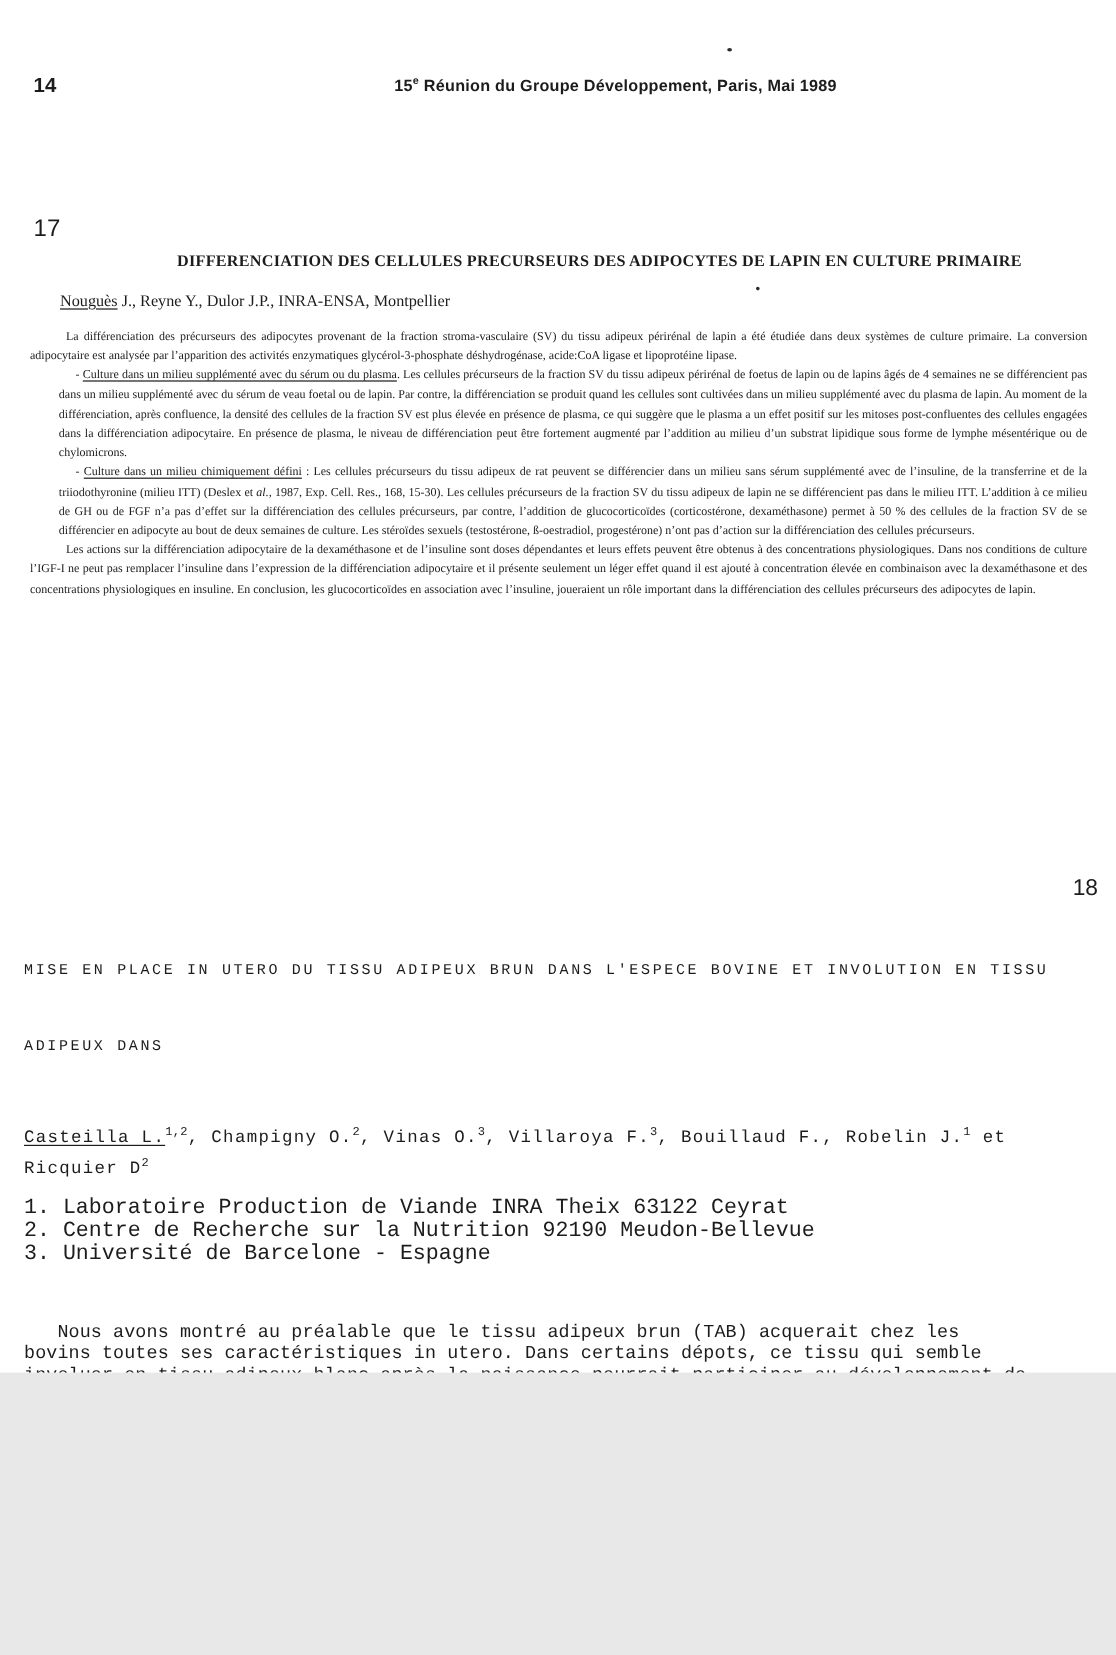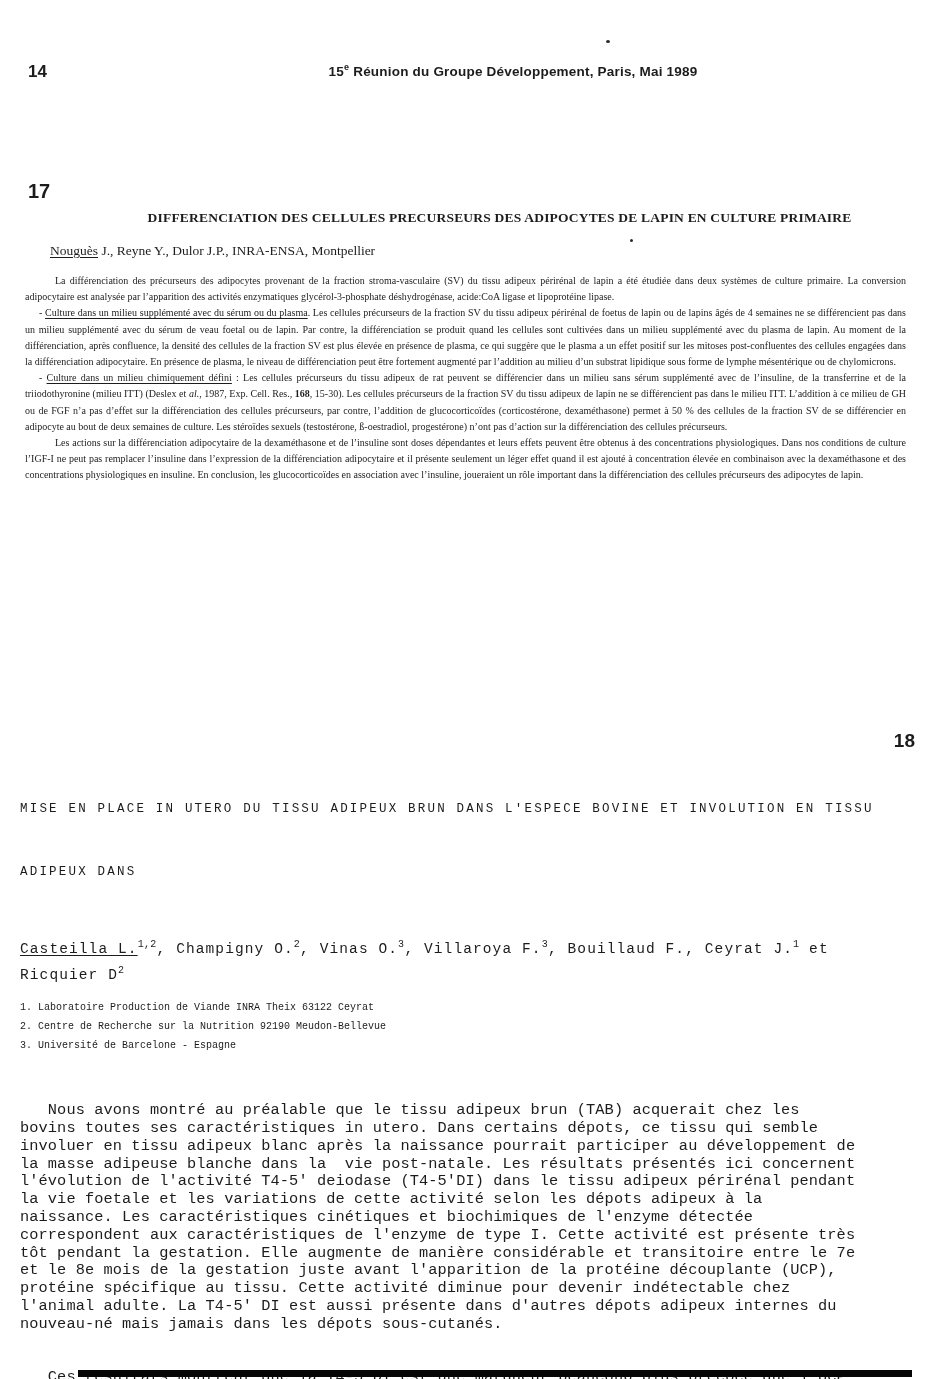--- a/index.html
+++ b/index.html
@@ -1,20 +1,20 @@
 <!DOCTYPE html>
 <html style="--ink: #1c1c1c; --paper: #ffffff;"><head>
 <meta charset="utf-8">
 <style>
   :root { --ink: #1c1c1c; --paper: #ffffff; }
   * { margin: 0; padding: 0; box-sizing: border-box; }
   html, body { background: #e8e8e8; }
   .page {
     position: relative;
-    width: 930px; height: 1379px;
+    width: 930px; height: 1144px;
     margin: 0 auto;
     background: var(--paper, #fff);
     color: var(--ink, #1c1c1c);
     overflow: hidden;
   }
   
   .header { position: absolute; top: 62px; left: 25px; right: 25px; height: 22px; }
   .page-num {
     position: absolute; left: 3px; top: 0;
     font-family: "Liberation Sans", sans-serif;
@@ -23,44 +23,44 @@
   .header-title {
     text-align: center; transform: translateX(48px);
     font-family: "Liberation Sans", sans-serif;
     font-weight: bold; font-size: 13.5px; letter-spacing: 0.2px;
   }
   .header-title sup { font-size: 9px; }
   
   .abs17 { position: absolute; top: 180px; left: 25px; right: 24px; font-family: "Liberation Serif", serif; }
   .abs-number {
     font-family: "Liberation Sans", sans-serif;
-    font-weight: bold; font-size: 20px; line-height: 22px;
+    font-weight: normal; font-size: 20px; line-height: 22px;
     margin-left: 3px;
   }
   .abs17 .title {
     margin-top: 7px; text-align: center; transform: translateX(34px);
     font-size: 13.5px; font-weight: 600; letter-spacing: 0.2px; line-height: 17px;
   }
   .abs17 .authors {
     margin-top: 16px; text-align: left; transform: translateX(25px);
     font-size: 13.5px; line-height: 17px;
   }
   .abs17 .body { margin-top: 14px; font-size: 10px; line-height: 16.2px; text-align: justify; }
   .abs17 .body p { text-indent: 30px; }
-  .abs17 .body p.dash { text-indent: 14px; }
+  .abs17 .body p.dash { text-indent: 14px; margin-left: 24px; }
   .u { text-decoration: underline; text-underline-offset: 2px; }
   .i { font-style: italic; }
-  .b { font-weight: bold; }
+  .b { font-weight: normal; }
   
   .abs18 { position: absolute; top: 730px; left: 20px; right: 15px; font-family: "Liberation Mono", monospace; }
   .abs18 .abs-number { margin-left: 8px; font-size: 19px; text-align: right; }
   .abs18 .title { margin-top: 5px; font-size: 12.5px; font-weight: normal; letter-spacing: 2.2px; line-height: 21px; white-space: pre; }
   .abs18 .authors { margin-top: 9px; font-size: 14.5px; letter-spacing: 1.1px; line-height: 21px; }
   .abs18 .authors sup { font-size: 10px; letter-spacing: 0.3px; }
-  .abs18 .affiliations { margin-top: 12px; font-size: 10px; line-height: 19.3px; }
+  .abs18 .affiliations { margin-top: 12px; font-size: 18px; line-height: 19.3px; }
   .abs18 .body { margin-top: 11px; font-size: 15.3px; line-height: 17.8px; white-space: pre-wrap; letter-spacing: 0.1px; }
   
   .scan-bar { position: absolute; left: 78px; top: 1370px; width: 834px; height: 7px; background: #060606; }
   .dot { position: absolute; background: #2a2a2a; border-radius: 50%; }
   .dot-a { left: 606px; top: 40px; width: 4px; height: 3px; }
   .dot-b { left: 630px; top: 239px; width: 3px; height: 3px; }
 </style>
 </head>
 <body>
 
@@ -83,21 +83,21 @@
     </div>
   </section>
 
   <section class="abs18">
     <div class="abs-number">18</div>
     <div class="title">
       <div>MISE EN PLACE IN UTERO DU TISSU ADIPEUX BRUN DANS L'ESPECE BOVINE ET INVOLUTION EN TISSU</div>
       <div>ADIPEUX DANS</div>
     </div>
     <div class="authors">
-      <div><span class="u">Casteilla L.</span><sup>1,2</sup><span>, Champigny O.</span><sup>2</sup><span>, Vinas O.</span><sup>3</sup><span>, Villaroya F.</span><sup>3</sup><span>, Bouillaud F., Ceyrat J.</span><sup>1</sup><span> et</span></div>
+      <div><span class="u">Casteilla L.</span><sup>1,2</sup><span>, Champigny O.</span><sup>2</sup><span>, Vinas O.</span><sup>3</sup><span>, Villaroya F.</span><sup>3</sup><span>, Bouillaud F., Robelin J.</span><sup>1</sup><span> et</span></div>
       <div><span>Ricquier D</span><sup>2</sup></div>
     </div>
     <div class="affiliations">
       <div>1. Laboratoire Production de Viande INRA Theix 63122 Ceyrat</div>
       <div>2. Centre de Recherche sur la Nutrition 92190 Meudon-Bellevue</div>
       <div>3. Université de Barcelone - Espagne</div>
     </div>
     <div class="body">
       <div>   Nous avons montré au préalable que le tissu adipeux brun (TAB) acquerait chez les
 bovins toutes ses caractéristiques in utero. Dans certains dépots, ce tissu qui semble

